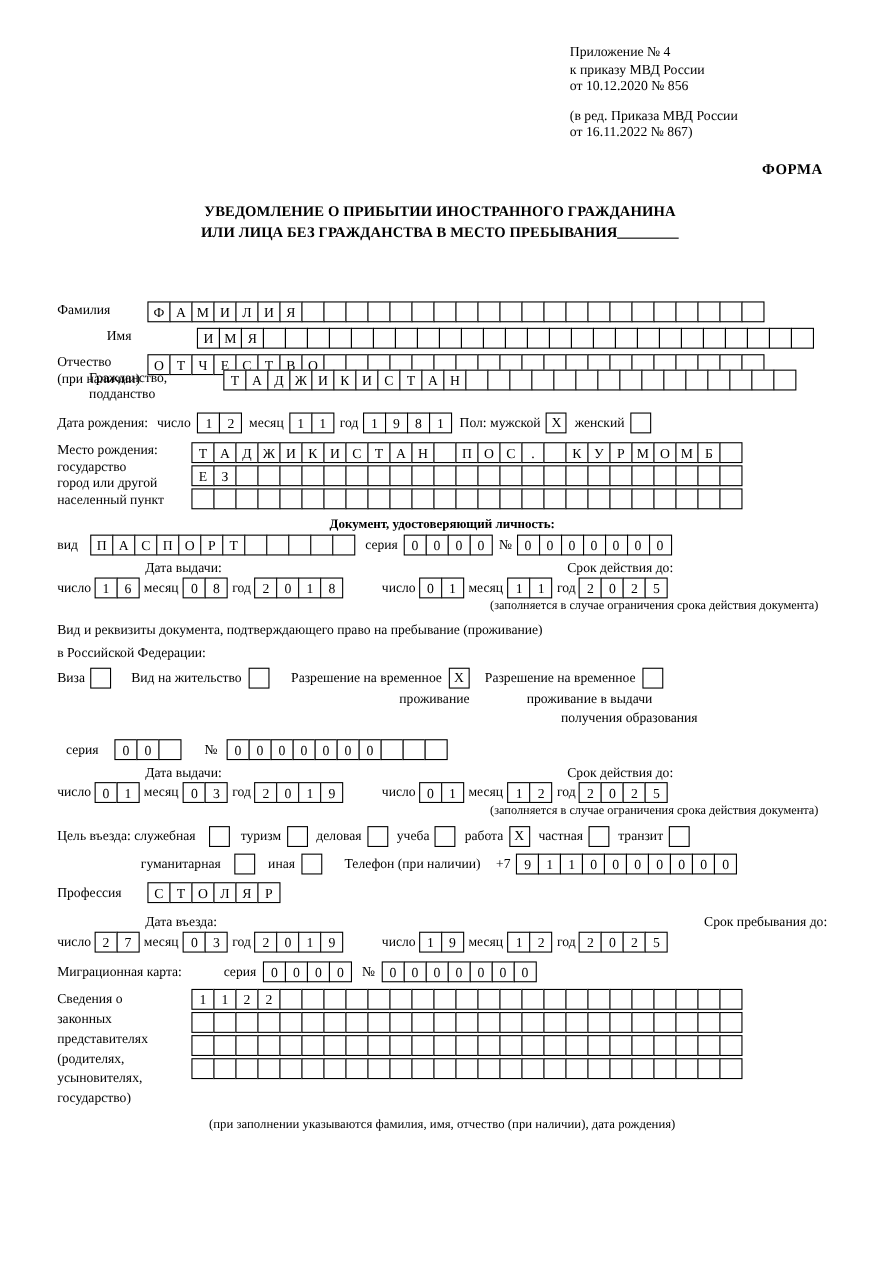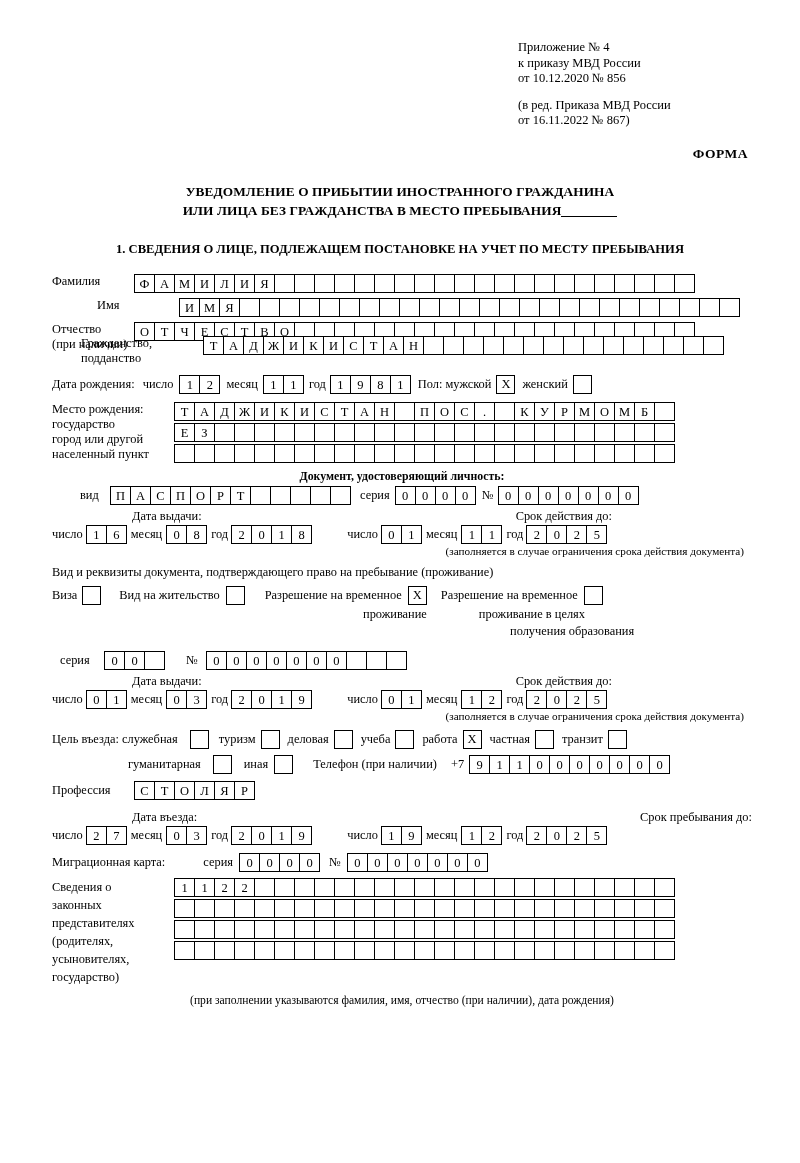--- a/index.html
+++ b/index.html
@@ -126,21 +126,20 @@
     <div>от 16.11.2022 № 867)</div>
   </div>
 
   <div class="forma">ФОРМА</div>
 
   <div class="title">
     <div>УВЕДОМЛЕНИЕ О ПРИБЫТИИ ИНОСТРАННОГО ГРАЖДАНИНА</div>
     <div><span>ИЛИ ЛИЦА БЕЗ ГРАЖДАНСТВА В МЕСТО ПРЕБЫВАНИЯ</span><span class="ul"></span></div>
   </div>
 
-  <div class="section1">1. СВЕДЕНИЯ О ЛИЦЕ, ПОДЛЕЖАЩЕМ ПОСТАНОВКЕ НА УЧЕТ ПО МЕСТУ ПРЕБЫВАНИЯ</div>
 
   <div class="form">
 
     <div class="row" style="margin-bottom:5px;">
       <div class="lbl" style="width:82px;">Фамилия</div>
       <div class="boxes" id="b-surname">
           <div class="cell">Ф</div>
           <div class="cell">А</div>
           <div class="cell">М</div>
           <div class="cell">И</div>
@@ -400,21 +399,21 @@
             <div class="cell"></div>
             <div class="cell"></div>
             <div class="cell"></div>
           </div>
       </div>
     </div>
 
     <div class="center bold" style="margin-top:6px;font-size:11.8px;">Документ, удостоверяющий личность:</div>
 
     <div class="row inline" style="margin-top:2px;">
-      <span class="lbl" style="width:30px;margin-left:28px;">вид</span>
+      <span class="lbl" style="width:30px;">вид</span>
       <span class="boxes" id="b-dockind">
           <div class="cell">П</div>
           <div class="cell">А</div>
           <div class="cell">С</div>
           <div class="cell">П</div>
           <div class="cell">О</div>
           <div class="cell">Р</div>
           <div class="cell">Т</div>
           <div class="cell"></div>
           <div class="cell"></div>
@@ -499,20 +498,21 @@
           <div class="cell">5</div>
         </span>
     </div>
 
     <div class="row" style="margin-top:1px;">
       <span class="spacer"></span>
       <span class="footnote" style="margin-right:8px;">(заполняется в случае ограничения срока действия документа)</span>
     </div>
 
     <div style="margin-top:8px;">Вид и реквизиты документа, подтверждающего право на пребывание (проживание)</div>
+    <div style="margin-top:6px;">в Российской Федерации:</div>
 
     <div class="row inline" style="margin-top:6px;">
       <span class="lbl">Виза</span>
       <span style="width:5px;"></span>
       <span class="ck"></span>
       <span style="width:18px;"></span>
       <span class="lbl">Вид на жительство</span>
       <span style="width:6px;"></span>
       <span class="ck"></span>
       <span style="width:20px;"></span>
@@ -523,21 +523,21 @@
       <span class="ck">X</span>
       <span style="width:14px;"></span>
       <span class="lbl">Разрешение на временное</span>
       <span style="width:6px;"></span>
       <span class="ck"></span>
     </div>
     <div class="row" style="margin-top:2px;">
       <span style="width:311px;"></span>
       <span class="lbl">проживание</span>
       <span style="width:52px;"></span>
-      <span class="lbl">проживание в целях</span>
+      <span class="lbl">проживание в выдачи</span>
     </div>
     <div class="row" style="margin-top:2px;">
       <span style="width:458px;"></span>
       <span class="lbl">получения образования</span>
     </div>
 
     <div class="row inline" style="margin-top:12px;">
       <span class="lbl" style="width:52px;padding-left:8px;box-sizing:border-box;">серия</span>
       <span class="boxes" id="b-pseries">
           <div class="cell">0</div>

